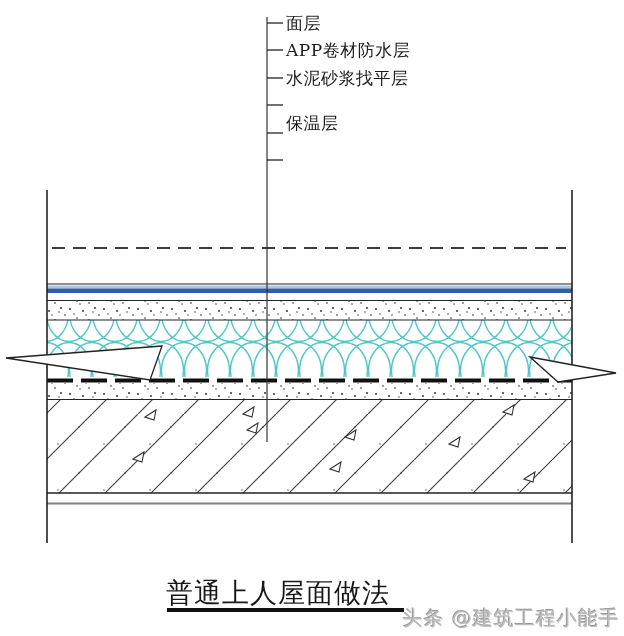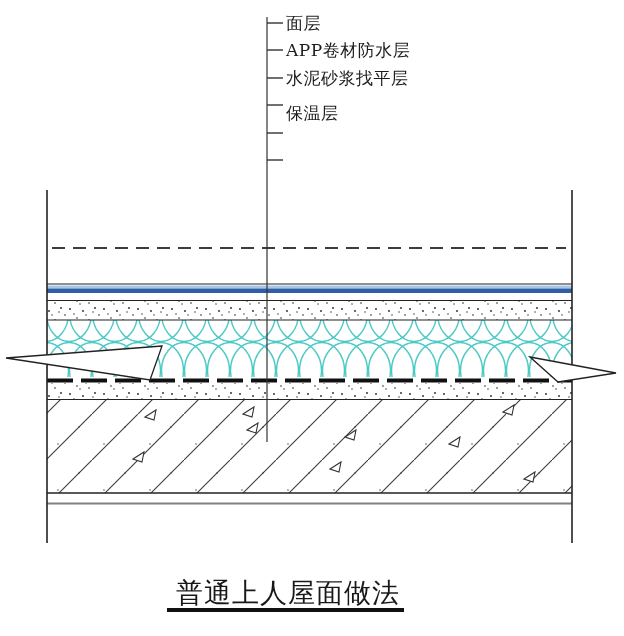--- a/index.html
+++ b/index.html
@@ -6,21 +6,21 @@
   .stage{
     position:relative;width:624px;height:636px;background:#ffffff;overflow:hidden;
     font-family:"DejaVu Serif","Liberation Serif",serif;
   }
   .stage svg{position:absolute;left:0;top:0;}
   .layer-label{
     position:absolute;left:286px;font-size:17px;line-height:22px;color:#1c1c1c;
     white-space:nowrap;letter-spacing:0.5px;
   }
   .drawing-title{
-    position:absolute;left:166px;top:575px;width:244px;text-align:center;
+    position:absolute;left:166px;top:575px;width:244px;text-align:left;
     font-size:27px;color:#181818;letter-spacing:1px;white-space:nowrap;
   }
   .title-underline{
     position:absolute;left:167px;top:608px;width:237px;height:4px;background:#111;
   }
   .watermark{
     position:absolute;right:4px;top:605px;font-size:20px;letter-spacing:1px;
     color:#bdbdbd;white-space:nowrap;
     text-shadow:-1px -1px 0 #9a9a9a, 1px 1px 1px #ffffff;
     font-family:"DejaVu Sans","Liberation Sans",sans-serif;
@@ -104,19 +104,20 @@
     <line x1="267" y1="50" x2="283" y2="50" stroke="#333" stroke-width="1.4"></line>
     <line x1="267" y1="78" x2="283" y2="78" stroke="#333" stroke-width="1.4"></line>
     <line x1="267" y1="105" x2="283" y2="105" stroke="#333" stroke-width="1.4"></line>
     <line x1="267" y1="133" x2="283" y2="133" stroke="#333" stroke-width="1.4"></line>
     <line x1="267" y1="160" x2="283" y2="160" stroke="#333" stroke-width="1.4"></line>
   </svg>
 
   <div class="layer-label" style="top:12px">面层</div>
   <div class="layer-label" style="top:39px">APP卷材防水层</div>
   <div class="layer-label" style="top:67px">水泥砂浆找平层</div>
-  <div class="layer-label" style="top:102px">保温层</div>
+  <div class="layer-label" style="top:112px">保温层</div>
 
   <div class="drawing-title">普通上人屋面做法</div>
   <div class="title-underline"></div>
 
+  <div class="watermark">头条 @建筑工程小能手</div>
 
 </div>
 
 </body></html>

